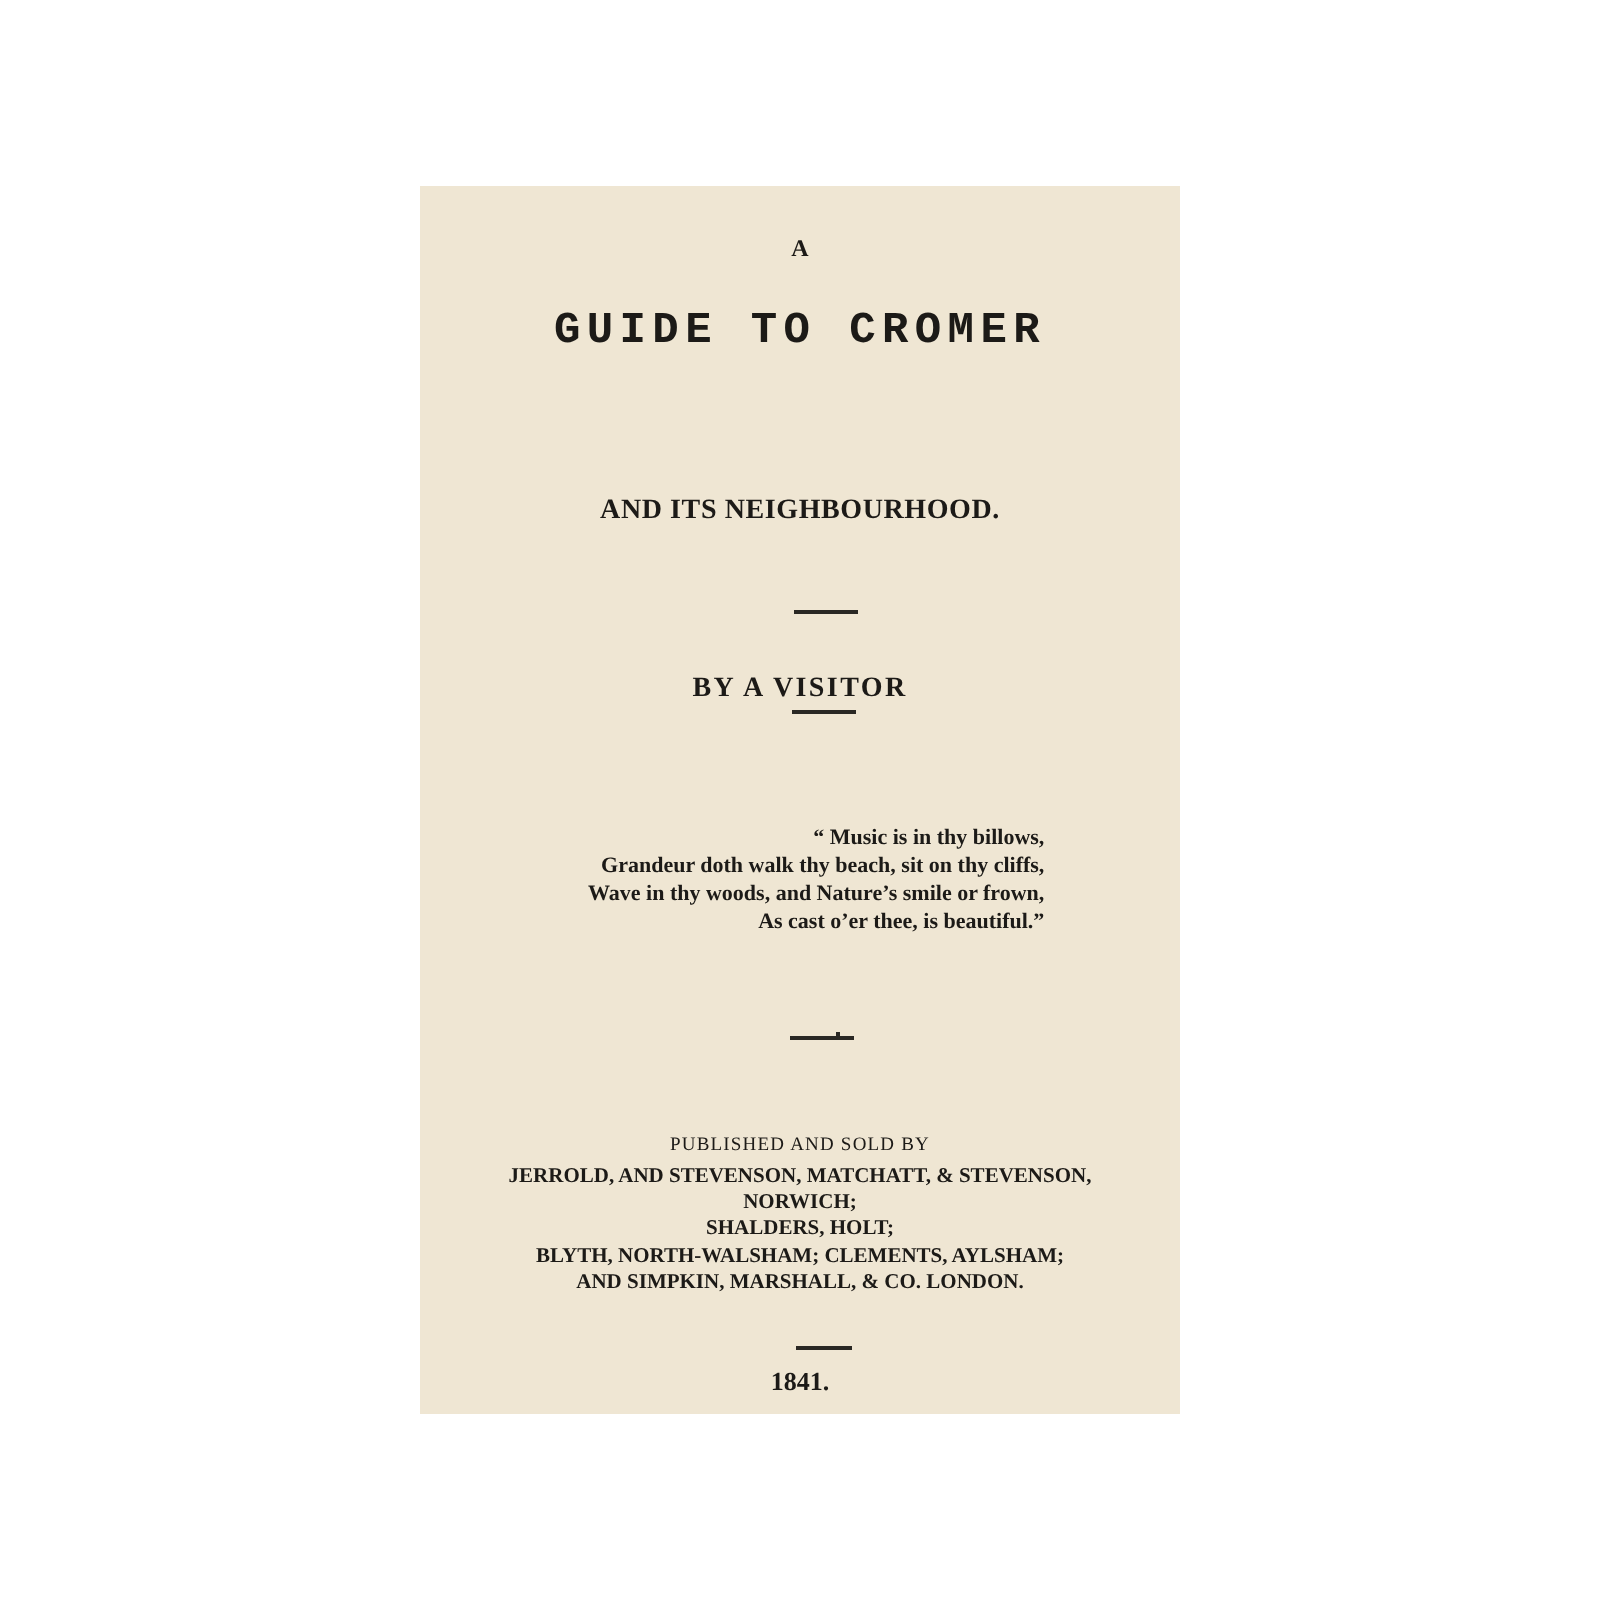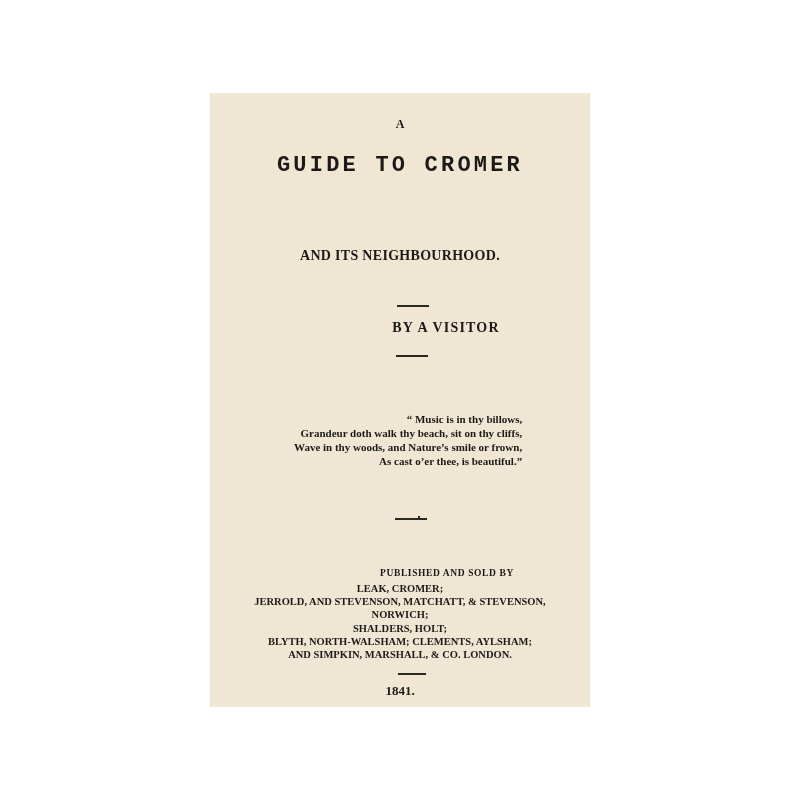--- a/index.html
+++ b/index.html
@@ -9,27 +9,27 @@
     background: #efe6d3;
     font-family: "Liberation Serif", "DejaVu Serif", serif;
     color: #1c1a17;
   }
   .c { position: absolute; left: 0; width: 380px; text-align: center; white-space: nowrap; }
   .a { top: 24px; font-size: 12px; font-weight: bold; }
   .title { top: 60px; font-size: 22px; font-weight: bold; letter-spacing: 3.2px; font-family: Liberation Mono, monospace; }
   .subtitle { top: 137px; font-size: 14px; font-weight: bold; letter-spacing: 0.3px; margin-top: 18px; }
   .rule { position: absolute; height: 2px; background: #2a2824; }
   .rule1 { left: 187px; top: 212px; width: 32px; }
-  .byline { top: 227px; font-size: 14px; font-weight: bold; letter-spacing: 1.2px; margin-left: 46px; }
+  .byline { top: 244px; font-size: 14px; font-weight: bold; letter-spacing: 1.2px; }
   .rule2 { left: 186px; top: 262px; width: 32px; }
   .verse { position: absolute; left: 84px; top: 319px; font-size: 11px; font-weight: bold; line-height: 14px; white-space: nowrap; text-align: right; }
   .verse .first { padding-left: 82px; }
   .orn { position: absolute; left: 185px; top: 425px; width: 32px; height: 2px; background: #2a2824; }
   .orn-dot { position: absolute; left: 208px; top: 423px; width: 2px; height: 3px; background: #2a2824; }
-  .pub { top: 475px; font-size: 9.5px; font-weight: bold; letter-spacing: 0.6px; padding-left: 47px; }
+  .pub { top: 475px; font-size: 9.5px; font-weight: normal; letter-spacing: 0.6px; }
   .sellers { position: absolute; left: 0; top: 489px; width: 380px; text-align: center; font-size: 10.5px; font-weight: bold; line-height: 13.2px; }
   .rule3 { left: 188px; top: 580px; width: 28px; height: 1.5px; }
   .year { top: 590px; font-size: 13px; font-weight: bold; }
 </style>
 </head>
 <body>
 
 <div class="page">
   <div class="c a">A</div>
   <div class="c title">GUIDE TO CROMER</div>
@@ -44,21 +44,20 @@
     <div>Grandeur doth walk thy beach, sit on thy cliffs,</div>
     <div>Wave in thy woods, and Nature’s smile or frown,</div>
     <div>As cast o’er thee, is beautiful.”</div>
   </div>
 
   <div class="orn"></div>
   <div class="orn-dot"></div>
 
   <div class="c pub">PUBLISHED AND SOLD BY</div>
   <div class="sellers">
-    <div>LEAK, CROMER;</div>
     <div>JERROLD, AND STEVENSON, MATCHATT, &amp; STEVENSON,</div>
     <div>NORWICH;</div>
     <div>SHALDERS, HOLT;</div>
     <div>BLYTH, NORTH-WALSHAM; CLEMENTS, AYLSHAM;</div>
     <div>AND SIMPKIN, MARSHALL, &amp; CO. LONDON.</div>
   </div>
 
   <div class="rule rule3"></div>
   <div class="c year">1841.</div>
 </div>

